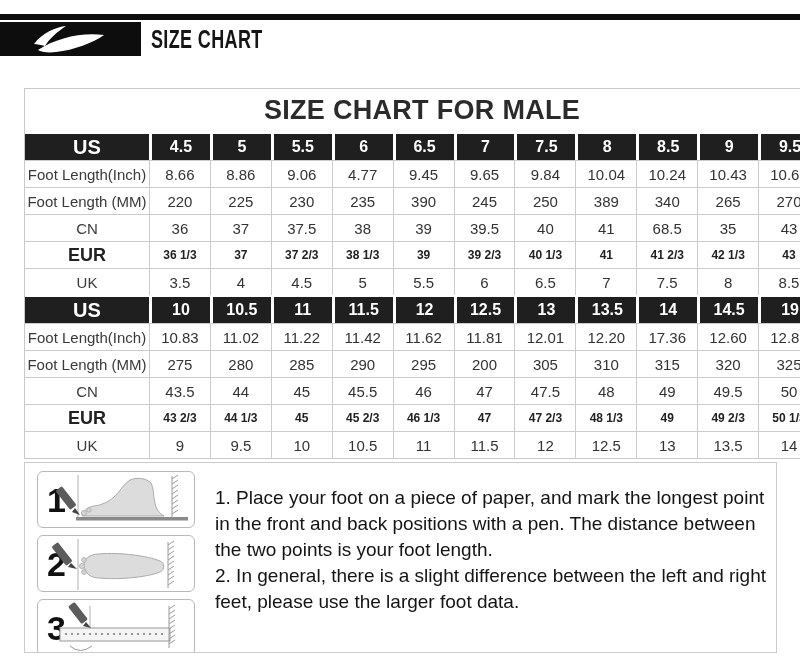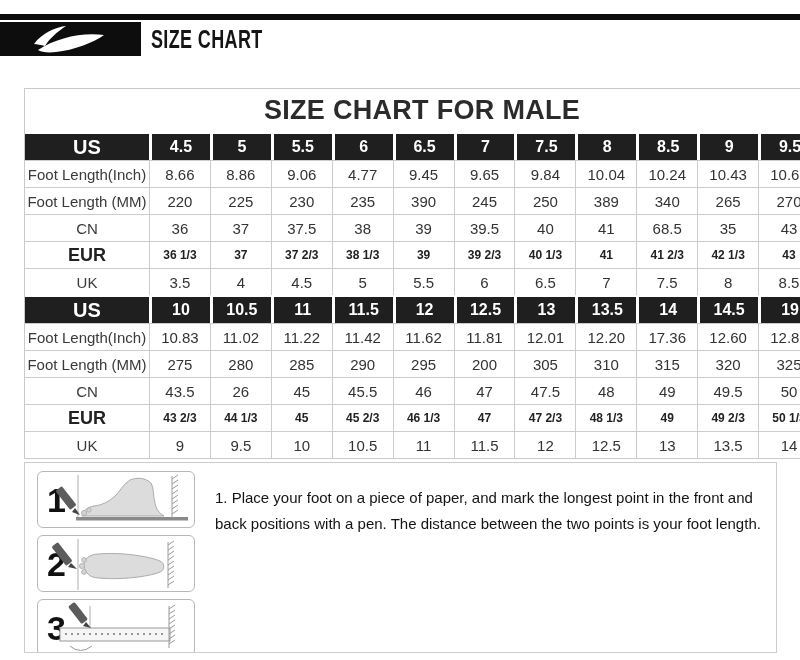--- a/index.html
+++ b/index.html
@@ -33,21 +33,21 @@
 
   
   .bottom-wrap { position:absolute; left:24px; top:462px; width:753px; height:191px;
                  border:1px solid #ccc; overflow:hidden; background:#fff; }
   .diagram-col { position:absolute; left:12px; top:8px; }
   .diagram-box { width:158px; height:57px; border:1px solid #b8b8b8; border-radius:6px;
                  position:relative; margin-bottom:7px; background:#fff; overflow:hidden; }
   .diagram-num { position:absolute; left:9px; top:50%; transform:translateY(-50%);
                  font-size:34px; font-weight:700; color:#111; line-height:1; }
   .diagram-box svg { position:absolute; left:0; top:0; }
-  .instructions { position:absolute; left:190px; top:22px; width:560px; font-size:15px;
+  .instructions { position:absolute; left:190px; top:22px; width:560px; font-size:19px;
                   line-height:26px; color:#141414; }
 </style>
 </head>
 <body>
 
 <div class="top-rule"></div>
 <div class="logo-box">
   <svg width="141" height="34" viewBox="0 0 141 34">
     <path d="M34,22 C42,11 56,5 66,4 C57,10 49,17 45,24 C41,23 37,22 34,22 Z" fill="#fff"></path>
     <path d="M38,28 C56,16 82,10 104,13 C93,21 74,28 56,30 C48,31 41,30 38,28 Z" fill="#fff"></path>
@@ -180,21 +180,21 @@
         <div class="tcell">200</div>
         <div class="tcell">305</div>
         <div class="tcell">310</div>
         <div class="tcell">315</div>
         <div class="tcell">320</div>
         <div class="tcell">325</div>
       </div>
       <div class="trow normal">
         <div class="tcell">CN</div>
         <div class="tcell">43.5</div>
-        <div class="tcell">26</div>
+        <div class="tcell">44</div>
         <div class="tcell">45</div>
         <div class="tcell">45.5</div>
         <div class="tcell">46</div>
         <div class="tcell">47</div>
         <div class="tcell">47.5</div>
         <div class="tcell">48</div>
         <div class="tcell">49</div>
         <div class="tcell">49.5</div>
         <div class="tcell">50</div>
       </div>
@@ -324,14 +324,15 @@
             <line x1="131" y1="34" x2="137" y2="30"></line>
           <line x1="131" y1="39" x2="137" y2="35"></line>
             <line x1="131" y1="44" x2="137" y2="40"></line>
         </g>
       </svg>
     </div>
   </div>
 
   <div class="instructions">
     <div>1. Place your foot on a piece of paper, and mark the longest point in the front and back positions with a pen. The distance between the two points is your foot length.</div>
+    <div>2. In general, there is a slight difference between the left and right feet, please use the larger foot data.</div>
   </div>
 </div>
 
 </body></html>

